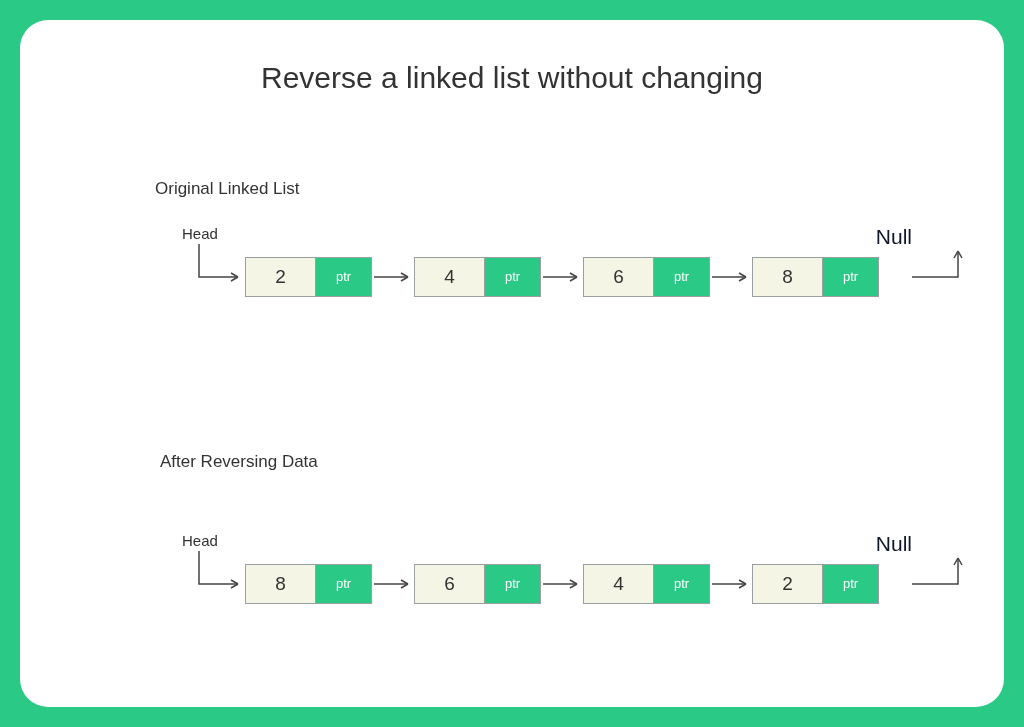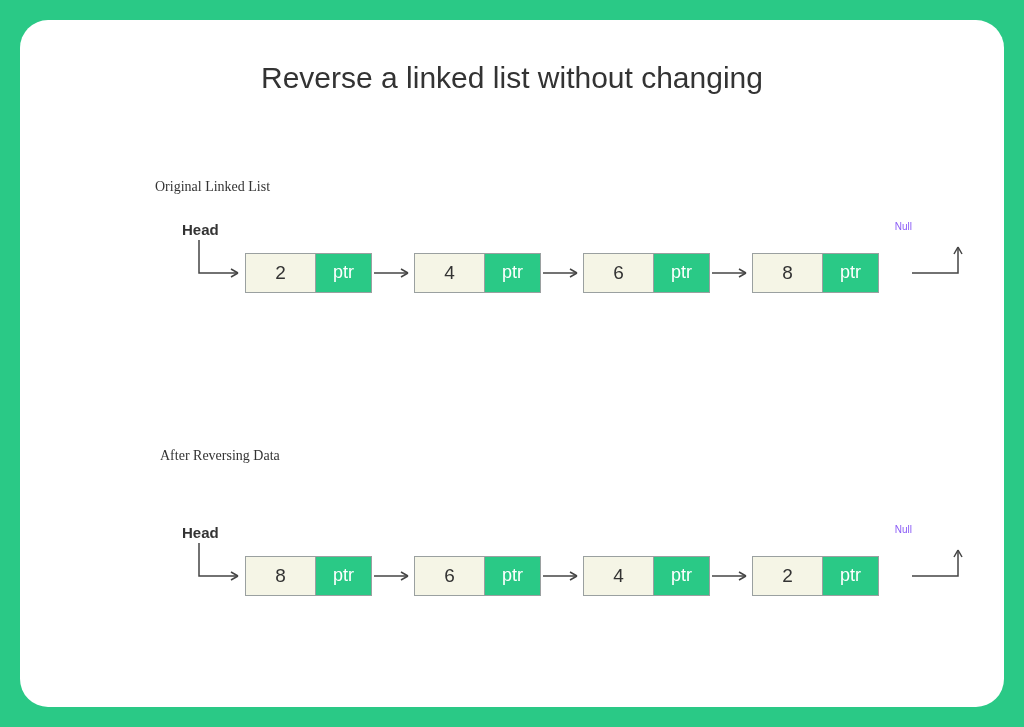--- a/index.html
+++ b/index.html
@@ -21,52 +21,50 @@
   }
   .title {
     text-align: center;
     font-size: 30px;
     font-weight: 500;
     color: #333;
     line-height: 1.35;
     margin-bottom: 80px;
   }
   .section-label {
-    font-size: 14px;
+    font-size: 17px;
     font-weight: 500;
     color: #333;
     margin-left: 95px;
     margin-bottom: 58px;
-    font-family: Liberation Serif, serif;
   }
   .section-label.second {
     margin-top: 115px;
     margin-left: 100px;
     margin-bottom: 92px;
   }
   .list-row {
     position: relative;
     height: 80px;
     margin-left: 80px;
     margin-right: 40px;
   }
   .head-label {
     position: absolute;
     left: 42px;
     top: -32px;
     font-size: 15px;
     color: #333;
-    font-weight: bold;
   }
   .null-label {
     position: absolute;
     right: 12px;
     top: -32px;
-    font-size: 10px;
-    color: #8b5cf6;
+    font-size: 21px;
+    color: #0f172a;
     margin-left: 27px;
   }
   .nodes {
     position: absolute;
     left: 105px;
     top: 0;
     display: flex;
     align-items: center;
   }
   .node {
@@ -84,21 +82,21 @@
     color: #333;
     border-right: 1px solid #9aa0a0;
   }
   .node .ptr {
     width: 55px;
     background: #2ac986;
     color: #fff;
     display: flex;
     align-items: center;
     justify-content: center;
-    font-size: 18px;
+    font-size: 13px;
   }
   .arrow-between {
     width: 42px;
     height: 40px;
     display: flex;
     align-items: center;
     justify-content: center;
   }
   .arrow-between svg { display: block; }
   .head-arrow {

